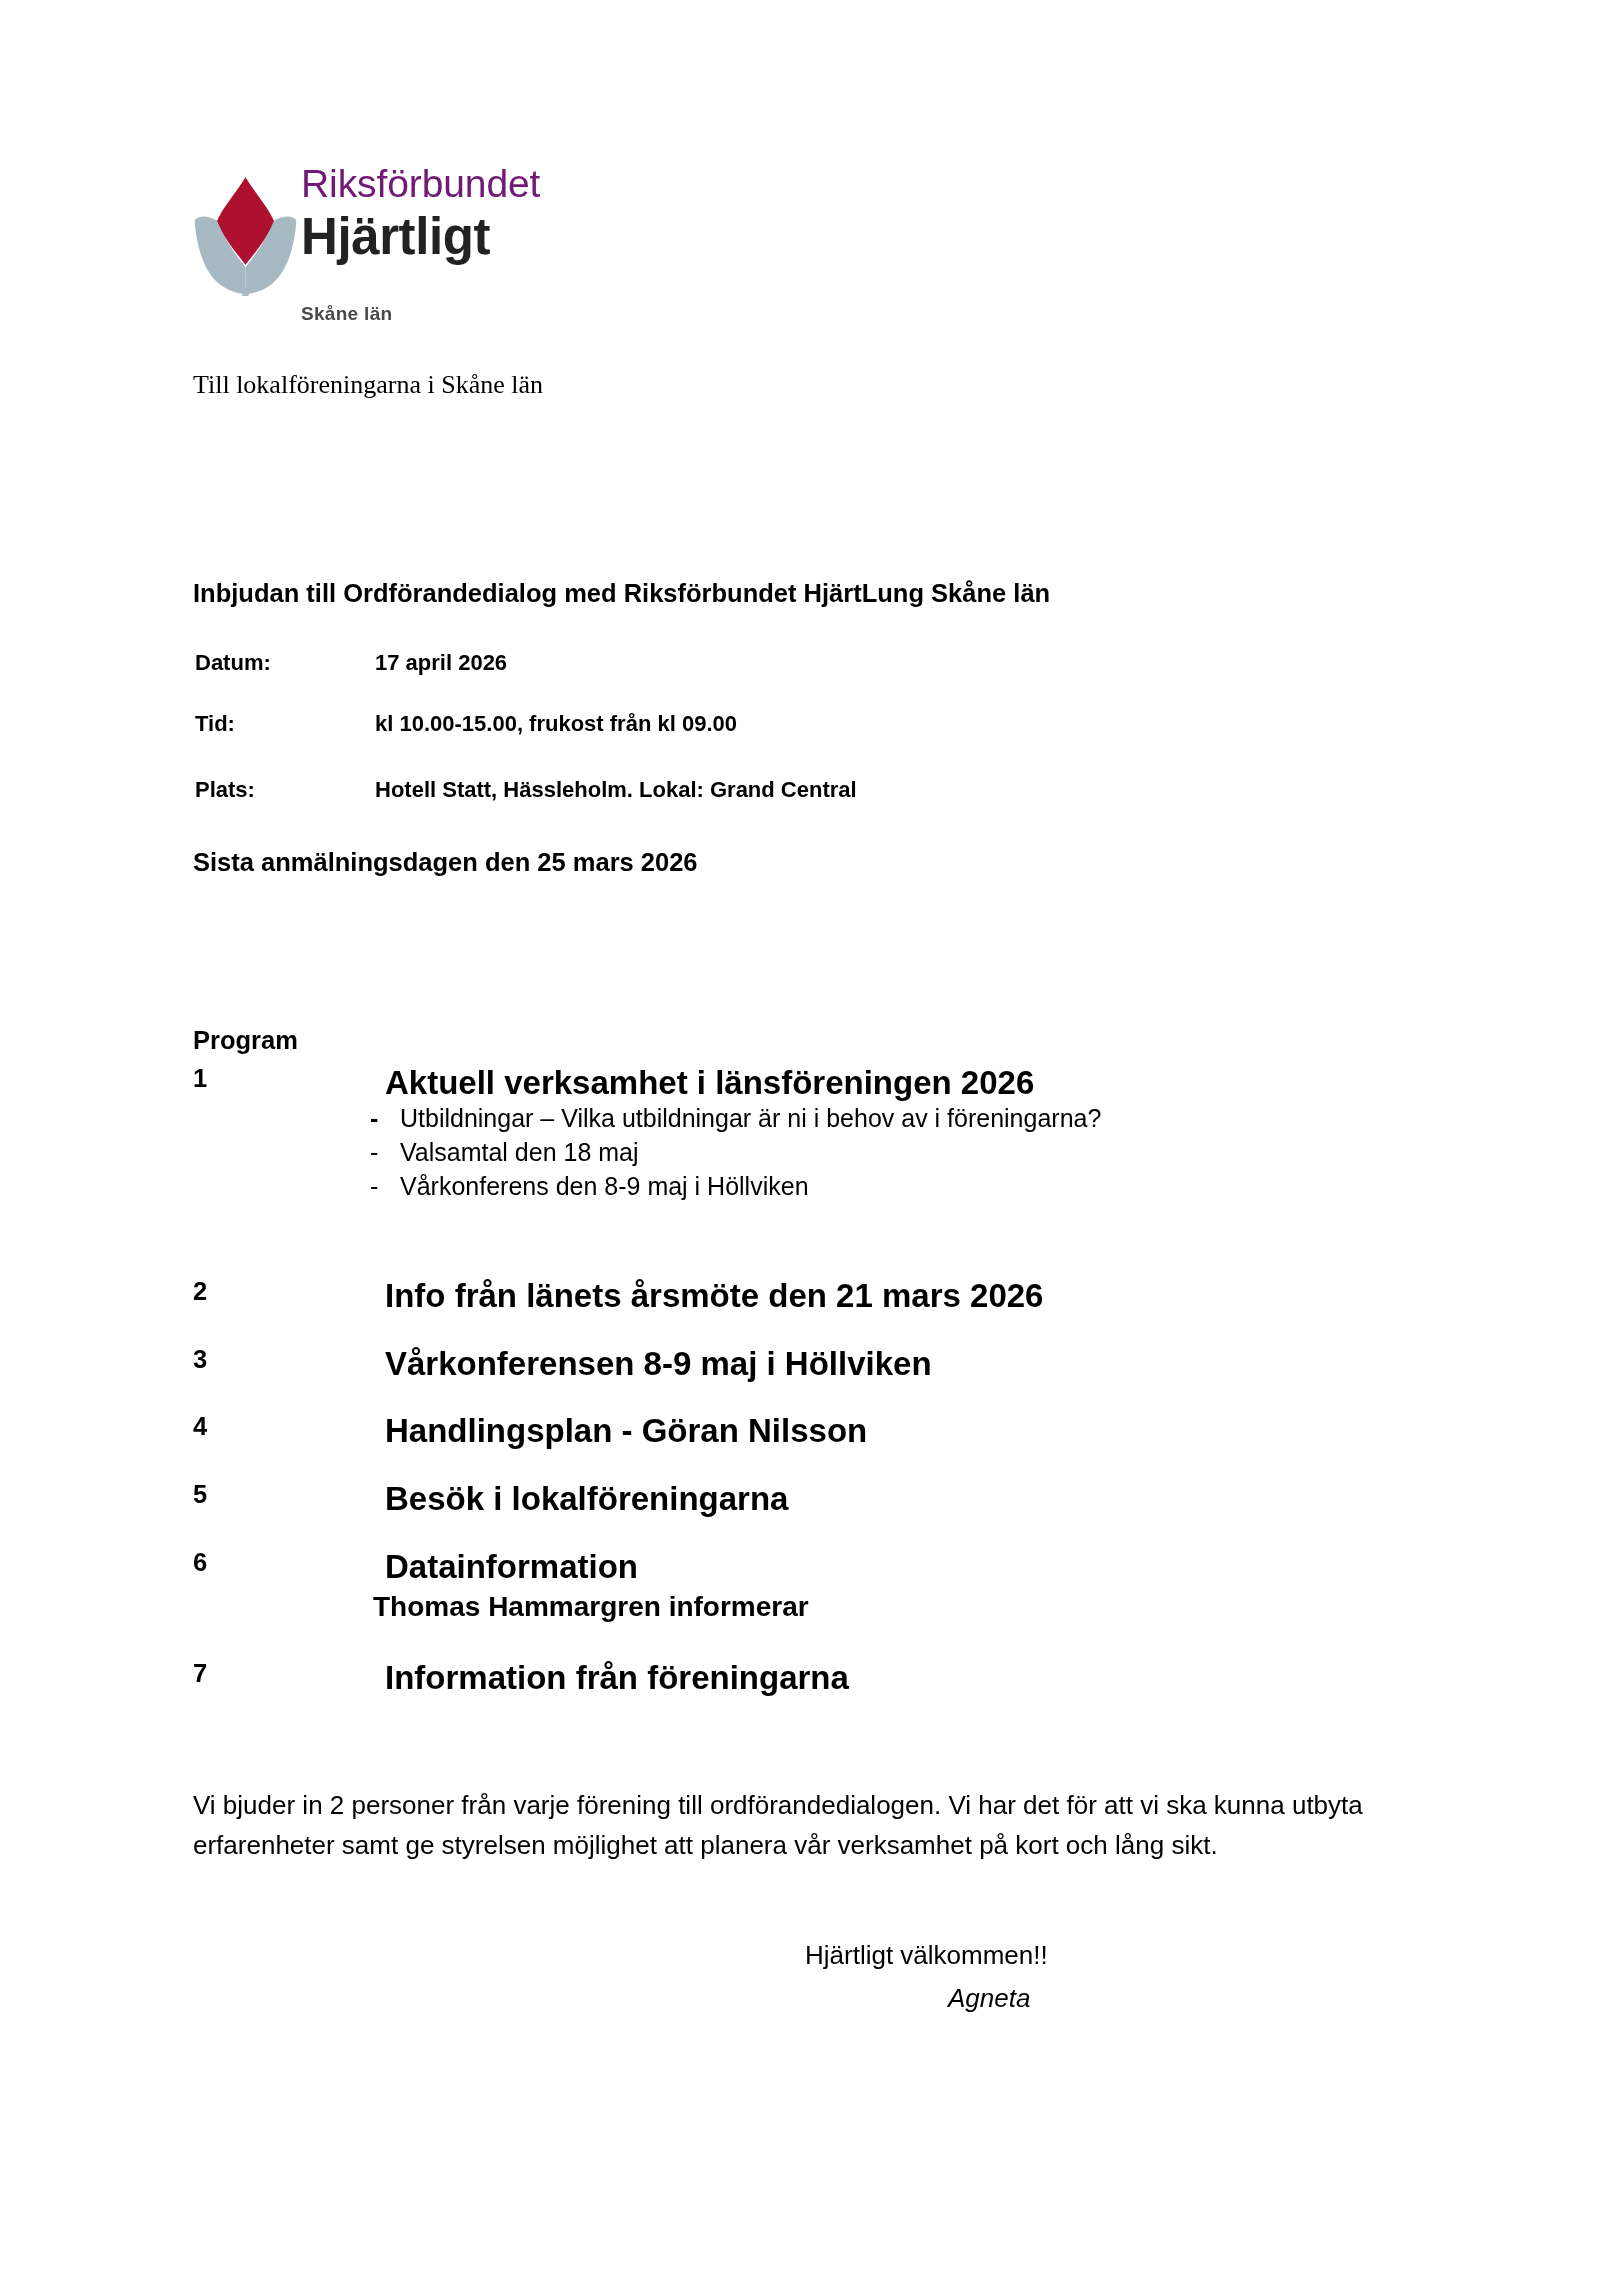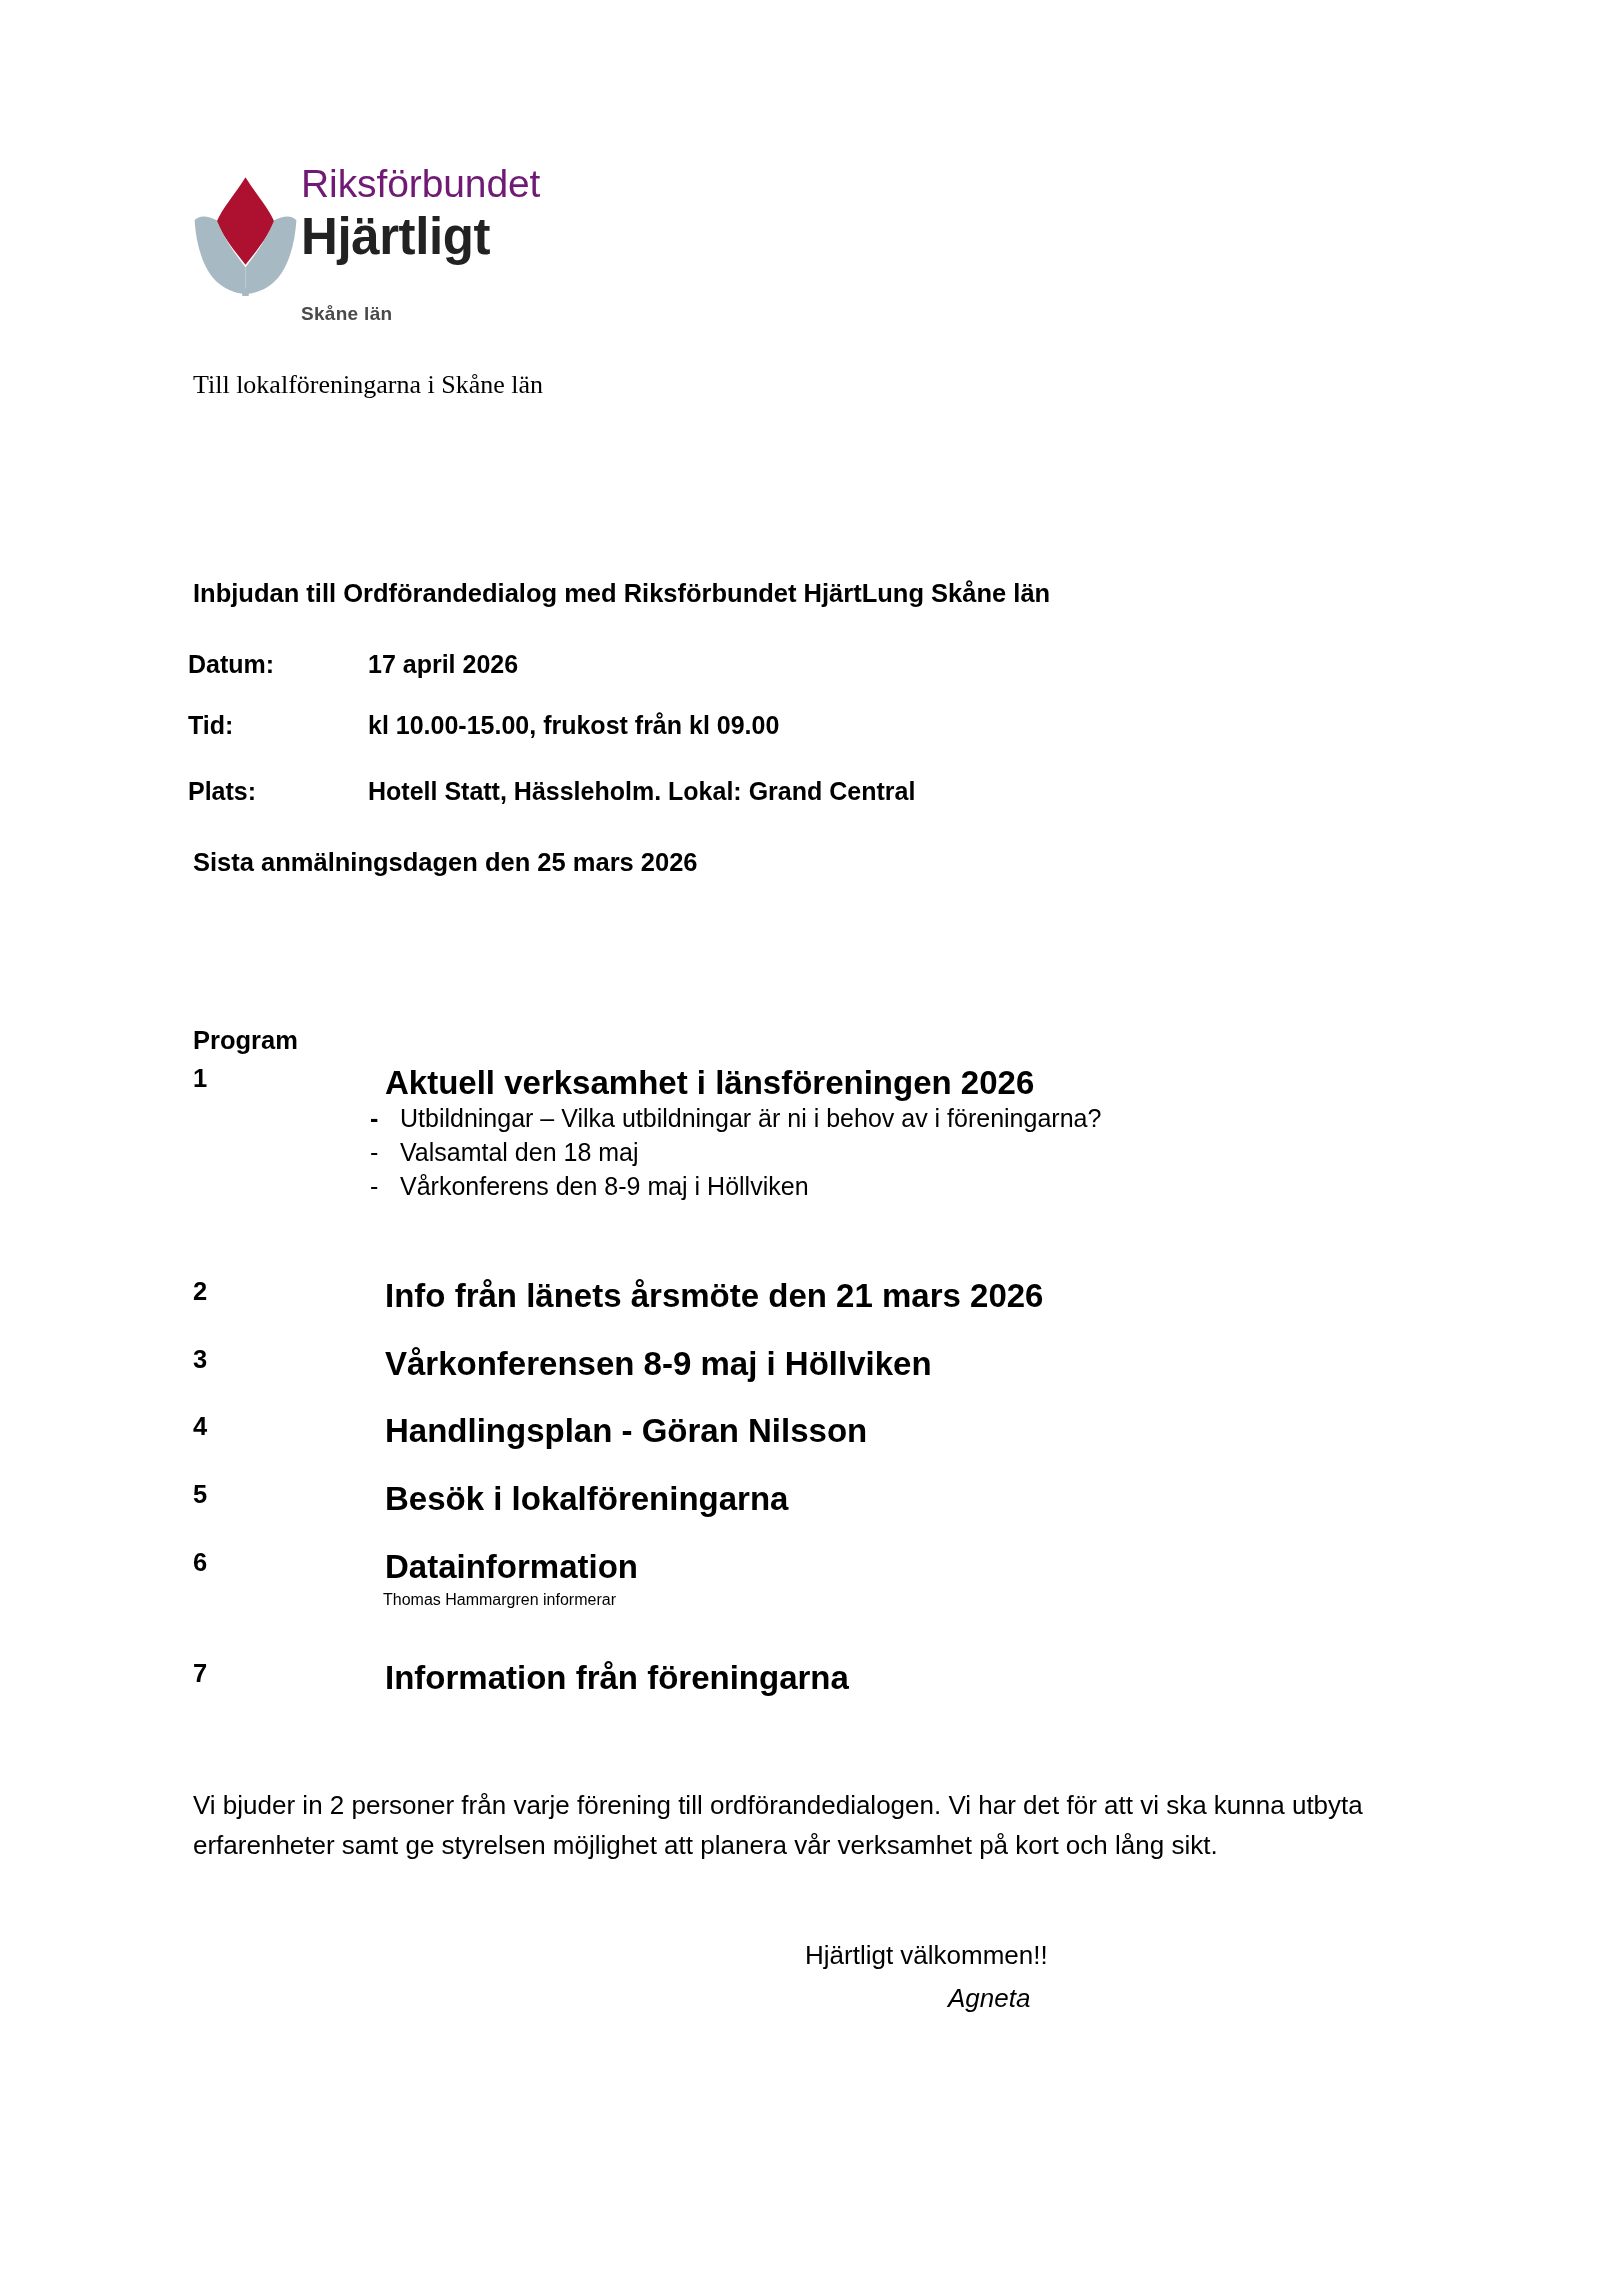--- a/index.html
+++ b/index.html
@@ -83,23 +83,23 @@
   }
   .doc-title {
     left: 193px;
     top: 579px;
     font-size: 25.5px;
     font-weight: 700;
   }
 
   .detail-row {
     position: absolute;
-    left: 188px;
+    left: 195px;
     width: 1243px;
-    font-size: 25px;
+    font-size: 22px;
     font-weight: 700;
   }
   .detail-row .lbl {
     display: inline-block;
     width: 180px;
   }
   .detail-row .val {
     display: inline-block;
   }
   .r-datum  { top: 650px; }
@@ -136,23 +136,23 @@
   .prog-title {
     position: absolute;
     left: 192px;
     top: 0px;
     font-size: 33px;
     font-weight: 700;
     white-space: nowrap;
   }
   .prog-note {
     position: absolute;
-    left: 190px;
-    font-size: 16px;
-    font-weight: 400;
+    left: 180px;
+    font-size: 28px;
+    font-weight: 700;
     white-space: nowrap;
   }
 
   .sub-list {
     position: absolute;
     left: 177px;
     width: 1243px;
   }
   .sub-item {
     position: relative;

